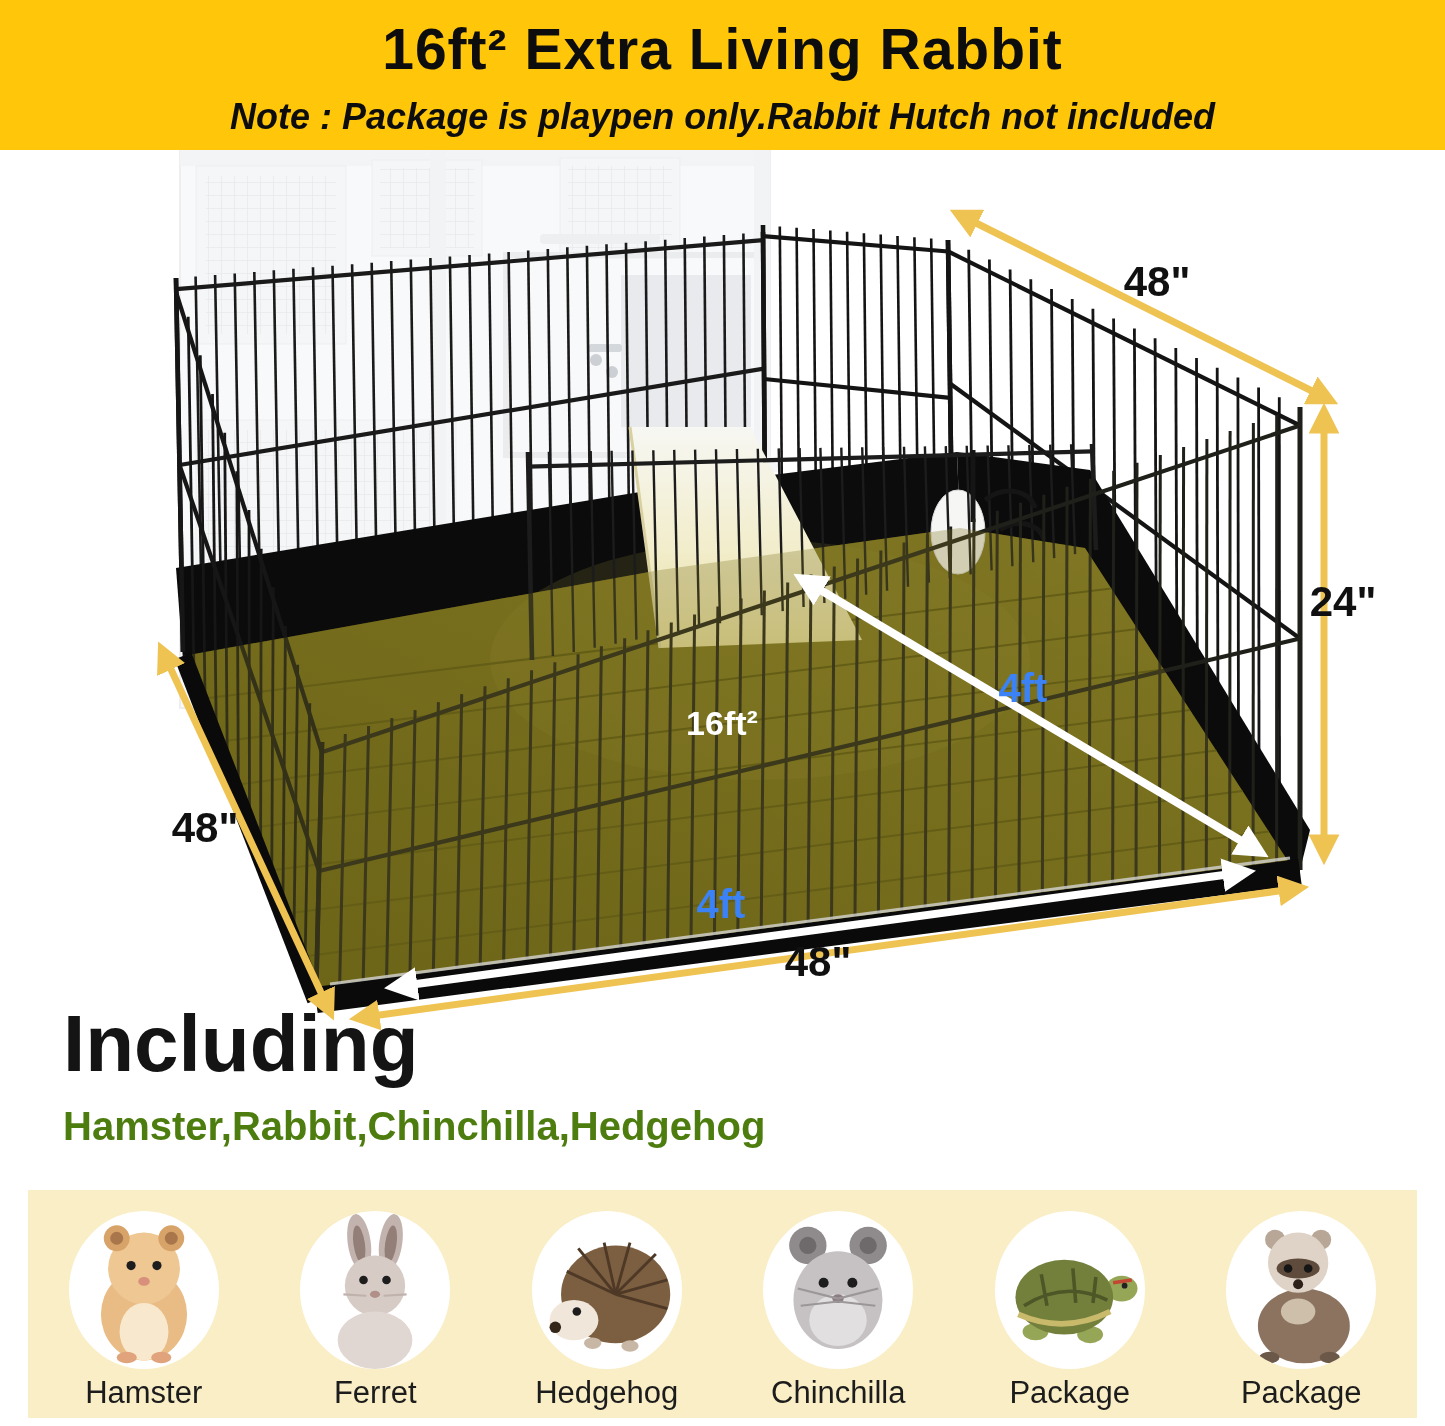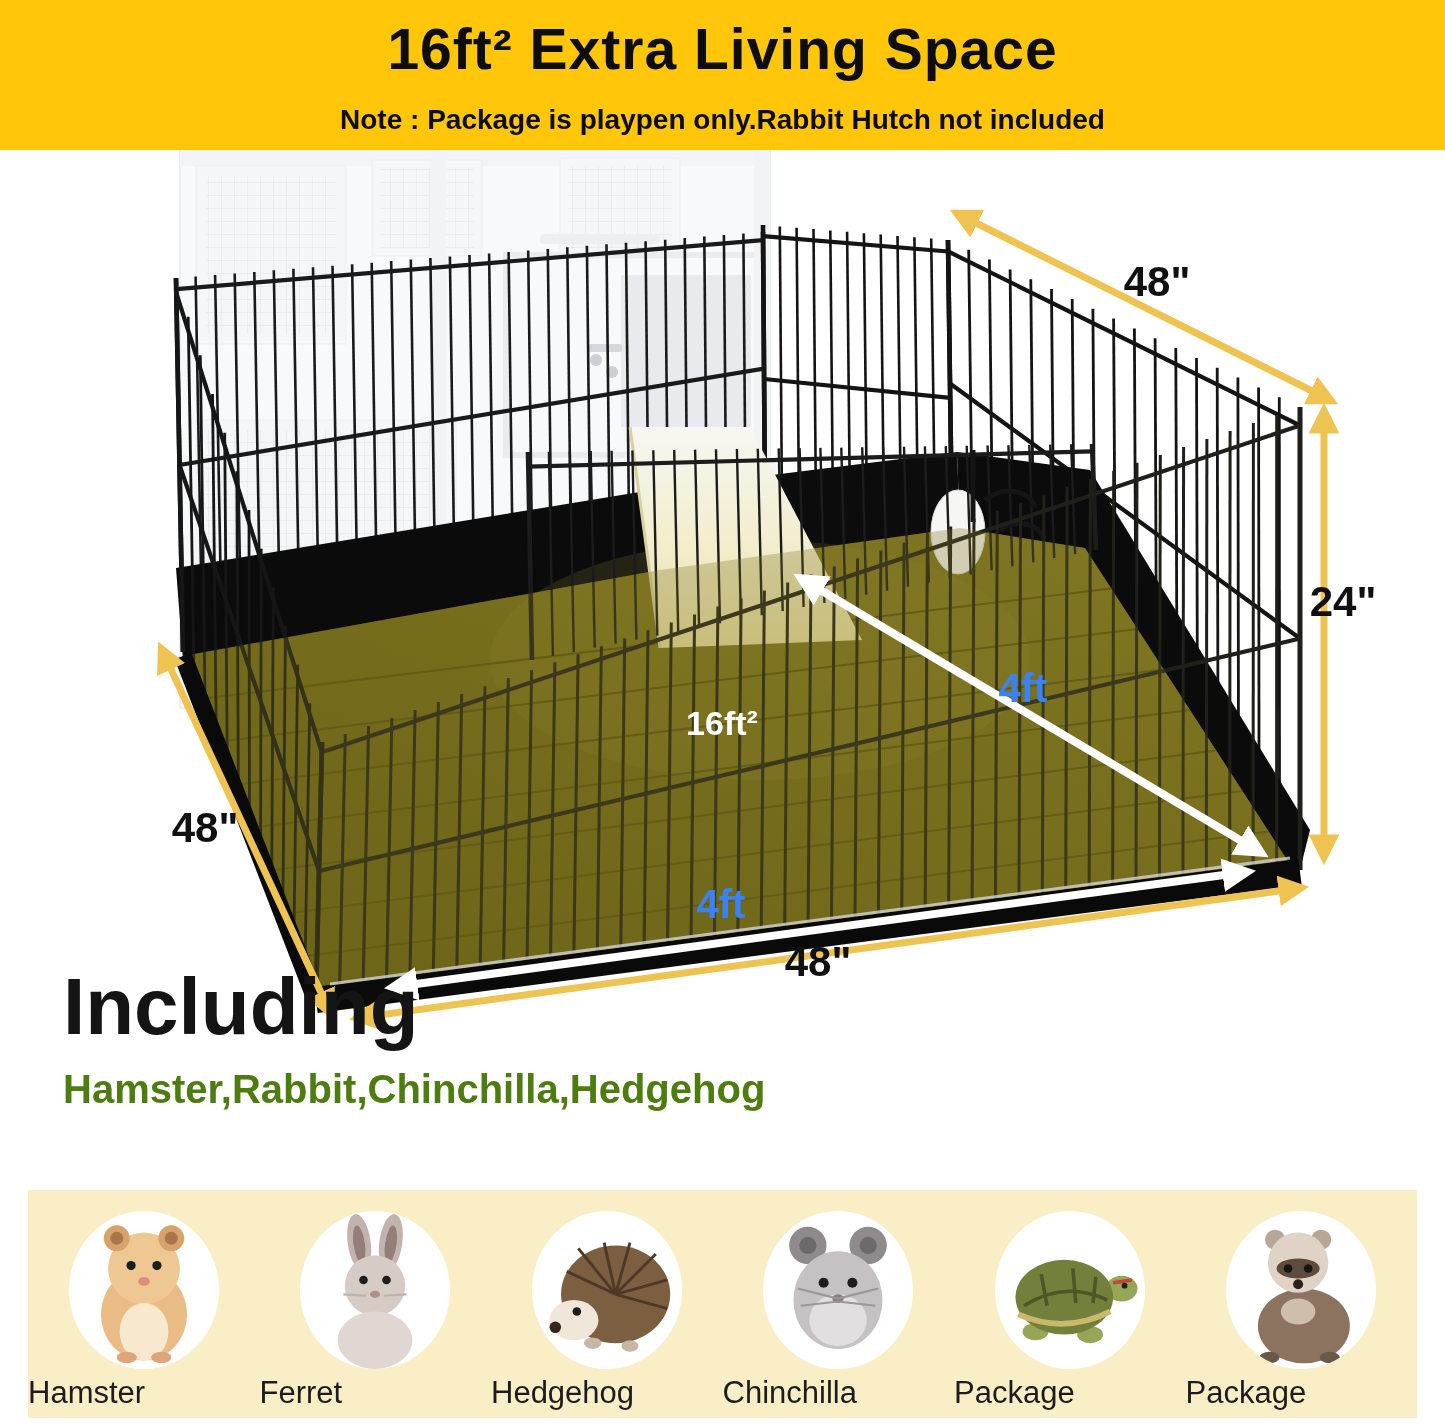--- a/index.html
+++ b/index.html
@@ -5,49 +5,49 @@
   html,body{margin:0;padding:0;}
   body{
     width:1445px;height:1426px;position:relative;overflow:hidden;
     background:#ffffff;font-family:"Liberation Sans",sans-serif;
   }
   .banner{
     position:absolute;left:0;top:0;width:1445px;height:150px;
     background:#ffc60a;text-align:center;color:#0d0d0d;
   }
   .banner-title{font-size:57px;font-weight:bold;padding-top:16px;letter-spacing:1px;}
-  .banner-note{font-size:28px;font-weight:bold;margin-top:22px;}
+  .banner-note{font-size:36px;font-weight:bold;margin-top:14px;font-style:italic;}
   #scene-svg{position:absolute;left:0;top:150px;}
   .dim{
     position:absolute;font-weight:bold;font-size:42px;color:#101010;
     text-align:center;white-space:nowrap;
   }
   .dim-white{color:#3b82f6;font-size:40px;}
   .dim-area{color:#ffffff;font-size:34px;}
-  .including{position:absolute;left:63px;top:961px;color:#141414;}
+  .including{position:absolute;left:63px;top:998px;color:#141414;}
   .including-heading{font-size:80px;font-weight:bold;line-height:92px;}
   .including-line{font-size:40px;font-weight:bold;color:#4d7c0f;line-height:52px;}
   .including-line.first{margin-top:10px;}
   .pets-panel{
     position:absolute;left:28px;top:1190px;width:1389px;height:228px;
     background:#faeec6;display:flex;
   }
-  .pet-card{flex:1 1 0;text-align:left;}
+  .pet-card{flex:1 1 0;text-align:center;}
   .pet-oval{
     width:150px;height:158px;background:#ffffff;border-radius:50%;
     margin:21px auto 6px auto;overflow:hidden;
   }
   .pet-oval svg{width:100%;height:100%;}
   .pet-label{font-size:31px;color:#1c1c1c;}
 </style>
 </head>
 <body>
 
 <div class="banner">
-  <div class="banner-title">16ft² Extra Living Space</div>
+  <div class="banner-title">16ft² Extra Living Rabbit</div>
   <div class="banner-note">Note : Package is playpen only.Rabbit Hutch not included</div>
 </div>
 
 <svg id="scene-svg" width="1445" height="880" viewBox="0 150 1445 880">
   <defs>
     <pattern id="mesh" width="13" height="13" patternUnits="userSpaceOnUse">
       <path d="M13 0H0V13" stroke="#cfd3d8" stroke-width="1.5" fill="none"></path>
     </pattern>
     <linearGradient id="fg" x1="0" y1="1" x2="1" y2="0">
       <stop offset="0" stop-color="#645d12"></stop>

